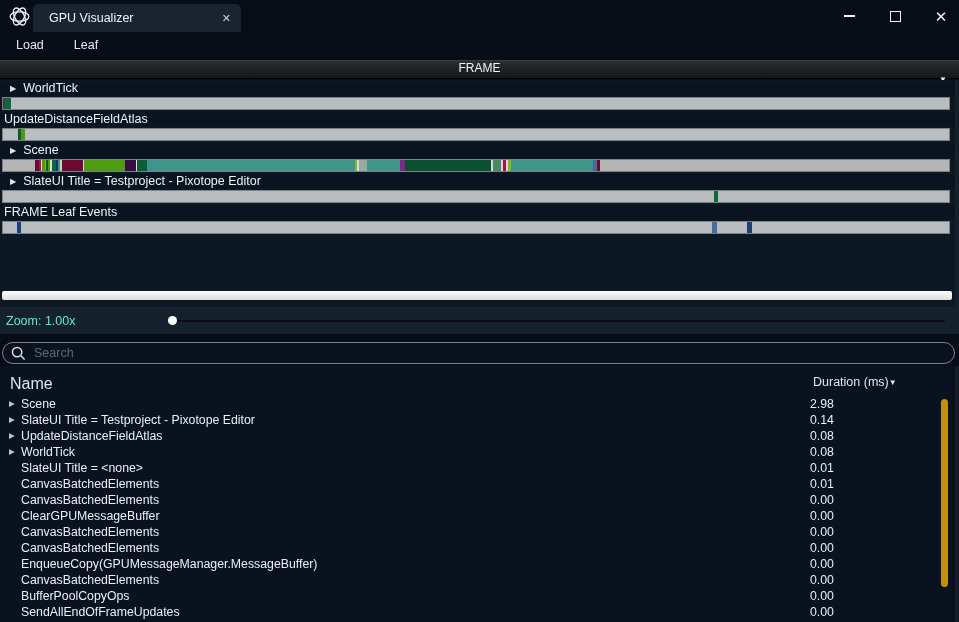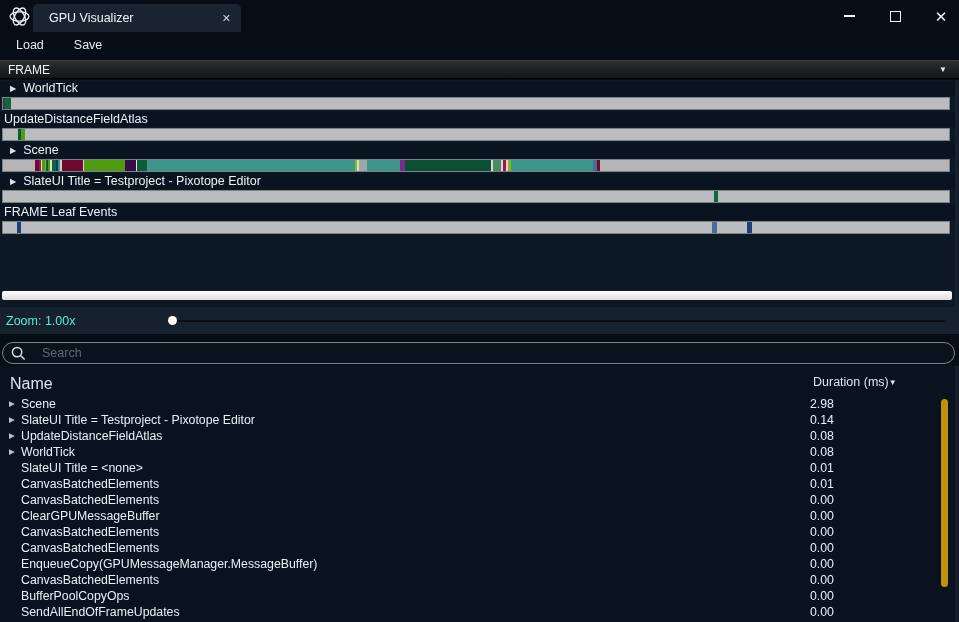--- a/index.html
+++ b/index.html
@@ -31,21 +31,21 @@
   
   #menubar { position:absolute; left:0; top:32px; width:959px; height:26px; display:flex; align-items:center; }
   .menu-item { font-size:12.5px; color:#e6ecf1; padding:4px 14px; margin-left:2px; cursor:default; }
 
   
   #frame-select {
     position:absolute; left:0; top:60px; width:959px; height:19px;
     background:linear-gradient(#2c2f32,#131516);
     border-top:1px solid #3a3d40; border-bottom:1px solid #000;
     display:flex; align-items:center; padding:0 8px;
-    font-size:12px; color:#f2f2f2;
+    font-size:12px; color:#f2f2f2;flex-direction:column;
   }
   #frame-select .caret { margin-left:auto; margin-right:4px; font-size:8px; color:#e8e8e8; }
 
   
   #timeline-panel {
     position:absolute; left:0; top:80px; width:959px; height:227px;
     background:#0d1825; border-right:4px solid #16202c;
   }
   .tl-label {
     height:15px; margin-top:1px; line-height:15px; font-size:12.5px;
@@ -77,21 +77,21 @@
   
   #search-box {
     position:absolute; left:2px; top:342px; width:953px; height:22px;
     border:1.5px solid #79838d; border-radius:12px; background:#0a121d;
     display:flex; align-items:center; padding:0 8px;
   }
   #search-box svg { flex:0 0 auto; }
   #search-input {
     flex:1; background:transparent; border:none; outline:none;
     font-family:"Liberation Sans",sans-serif; font-size:12.5px; color:#fdba74;
-    margin-left:16px;
+    margin-left:8px;
   }
   #search-input::placeholder { color:#5d6872; }
 
   
   #table-area { position:absolute; left:0; top:366px; width:959px; height:256px; background:#0a1220; border-right:4px solid #141d29; }
   #table-header { position:relative; height:30px; }
   #col-name { position:absolute; left:10px; top:9px; font-size:16px; color:#dde4eb; }
   #col-duration { position:absolute; left:813px; top:9px; font-size:12.5px; color:#dde4eb; display:flex; align-items:center; gap:0; }
   #col-duration .sort-caret { font-size:8px; color:#dbe2e8; }
   #table-rows { position:relative; height:226px; overflow:hidden; }
@@ -127,21 +127,21 @@
         </span>
       <span class="win-btn">
           <span class="glyph-max"></span>
         </span>
       <span class="win-btn glyph-x">✕</span>
     </div>
   </div>
 
   <div id="menubar">
       <div class="menu-item">Load</div>
-      <div class="menu-item">Save</div>
+      <div class="menu-item">Leaf</div>
     </div>
 
   <div id="frame-select">
     <span>FRAME</span>
     <span class="caret">▼</span>
   </div>
 
   <div id="timeline-panel">
     <div id="tl-rows">
         <div class="tl-label">

